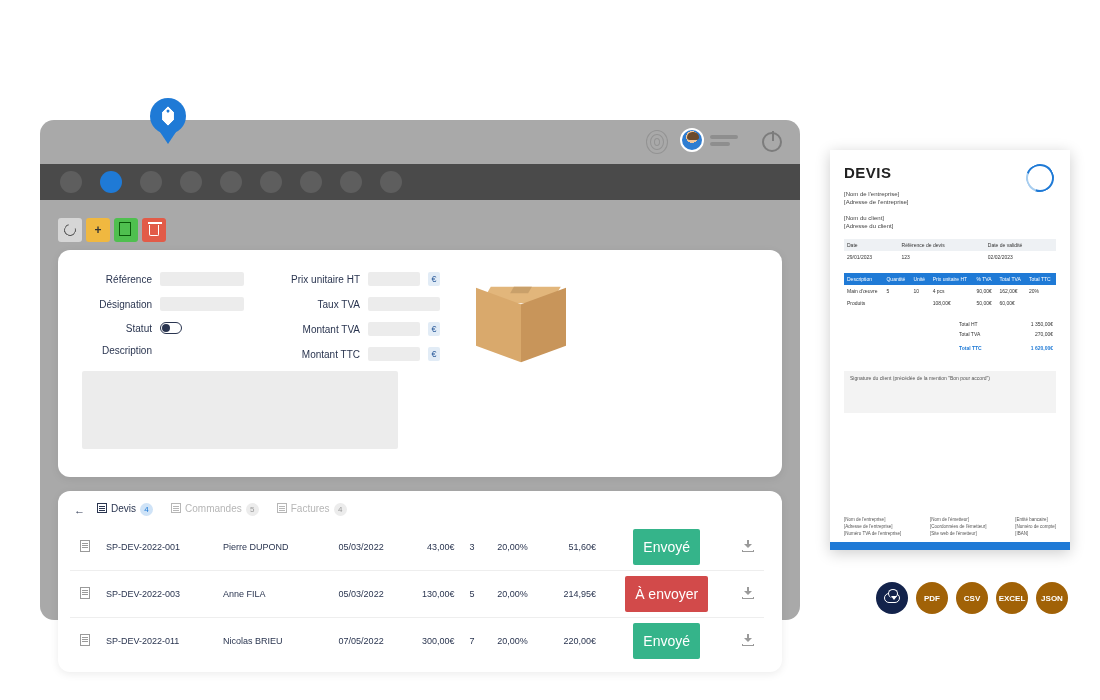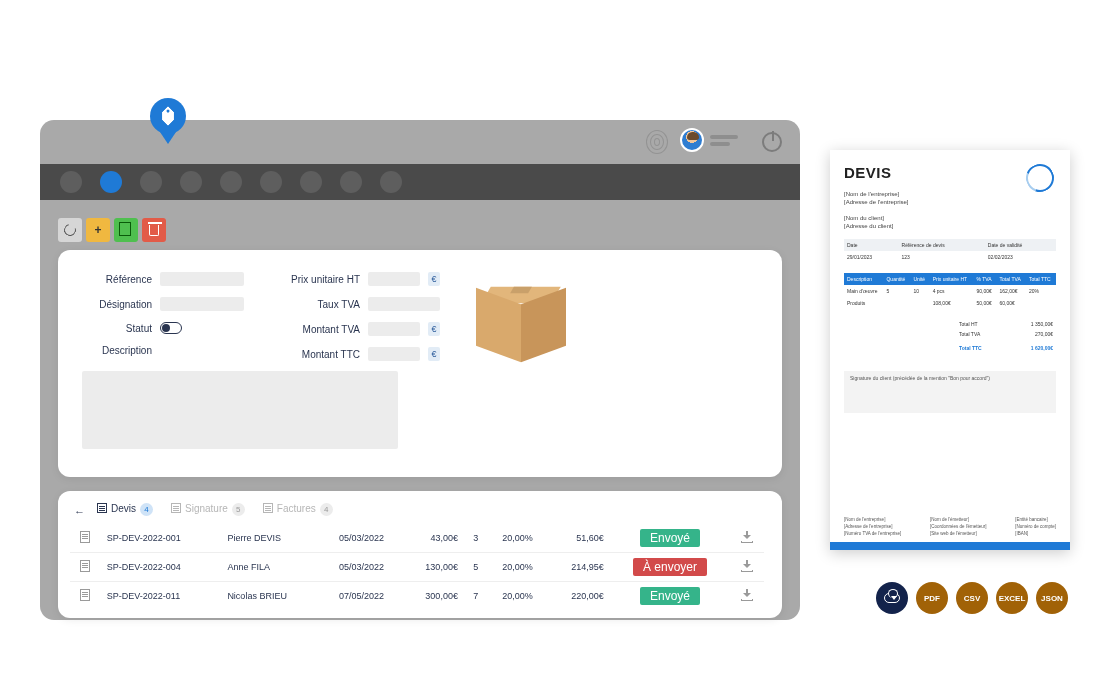--- a/index.html
+++ b/index.html
@@ -83,21 +83,21 @@
   .badge{ display:inline-flex; width:13px;height:13px;border-radius:50%;background:#cfe3f7;color:#1f7ad6;font-size:8px;align-items:center;justify-content:center;margin-left:4px;}
   .subtabs .dim .badge{ background:#ececec; color:#9a9a9a;}
   .tab-ico{ display:inline-block; width:10px;height:10px;border:1px solid currentColor; margin-right:4px; position:relative; vertical-align:-1px;}
   .tab-ico::after{content:"";position:absolute;left:1px;top:2px;width:6px;height:1px;background:currentColor;box-shadow:0 2px 0 currentColor,0 4px 0 currentColor;}
 
   table.grid{ width:100%; border-collapse:collapse; font-size:9px; color:#2a3550;}
   table.grid td{ padding: 5px 6px; border-top:1px solid #eee;}
   table.grid tr:first-child td{ border-top:none;}
   .doc-ico{ width:10px;height:12px;border:1px solid #9a9a9a;position:relative;display:inline-block;}
   .doc-ico::after{content:"";position:absolute;left:1px;top:2px;width:6px;height:1px;background:#9a9a9a;box-shadow:0 2px 0 #9a9a9a,0 4px 0 #9a9a9a;}
-  .pill{ display:inline-block; padding:2px 10px; border-radius:2px; color:#fff; font-size:12px; min-width:50px; text-align:center;}
+  .pill{ display:inline-block; padding:10px 10px; border-radius:2px; color:#fff; font-size:14px; min-width:50px; text-align:center;}
   .pill.sent{ background:#35b48a;}
   .pill.tosend{ background:#d24a4a;}
   .dl-ico{ width:12px;height:12px; position:relative; display:inline-block;}
   .dl-ico::before{content:"";position:absolute;left:5px;top:0;width:2px;height:7px;background:#9a9a9a;}
   .dl-ico::after{content:"";position:absolute;left:2px;top:4px;width:0;height:0;border-left:4px solid transparent;border-right:4px solid transparent;border-top:4px solid #9a9a9a;}
   .dl-ico .tray{position:absolute;left:0;top:10px;width:12px;height:2px;border:1px solid #9a9a9a;border-top:none;}
 
   td.num{ text-align:right;margin-top:25px;}
   td.ctr{ text-align:center;}
 
@@ -225,40 +225,40 @@
         <div class="box-tape"></div>
         <div class="box-front"></div>
         <div class="box-side"></div>
     </div>
   </div>
 
   <div class="card2">
     <div class="subtabs">
       <span class="arrow">←</span>
       <span><span class="tab-ico"></span><span>Devis</span><span class="badge">4</span></span>
-      <span class="dim"><span class="tab-ico"></span><span>Signature</span><span class="badge">5</span></span>
+      <span class="dim"><span class="tab-ico"></span><span>Commandes</span><span class="badge">5</span></span>
       <span class="dim"><span class="tab-ico"></span><span>Factures</span><span class="badge">4</span></span>
     </div>
     <table class="grid">
       <tbody id="grid-body">
           <tr>
             <td class="ctr"><span class="doc-ico"></span></td>
             <td>SP-DEV-2022-001</td>
-            <td>Pierre DEVIS</td>
+            <td>Pierre DUPOND</td>
             <td class="ctr">05/03/2022</td>
             <td class="num">43,00€</td>
             <td class="ctr">3</td>
             <td class="ctr">20,00%</td>
             <td class="num">51,60€</td>
             <td class="ctr"><span class="pill sent">Envoyé</span></td>
             <td class="ctr"><span class="dl-ico"><span class="tray"></span></span></td>
           </tr>
           <tr>
             <td class="ctr"><span class="doc-ico"></span></td>
-            <td>SP-DEV-2022-004</td>
+            <td>SP-DEV-2022-003</td>
             <td>Anne FILA</td>
             <td class="ctr">05/03/2022</td>
             <td class="num">130,00€</td>
             <td class="ctr">5</td>
             <td class="ctr">20,00%</td>
             <td class="num">214,95€</td>
             <td class="ctr"><span class="pill tosend">À envoyer</span></td>
             <td class="ctr"><span class="dl-ico"><span class="tray"></span></span></td>
           </tr>
           <tr>

